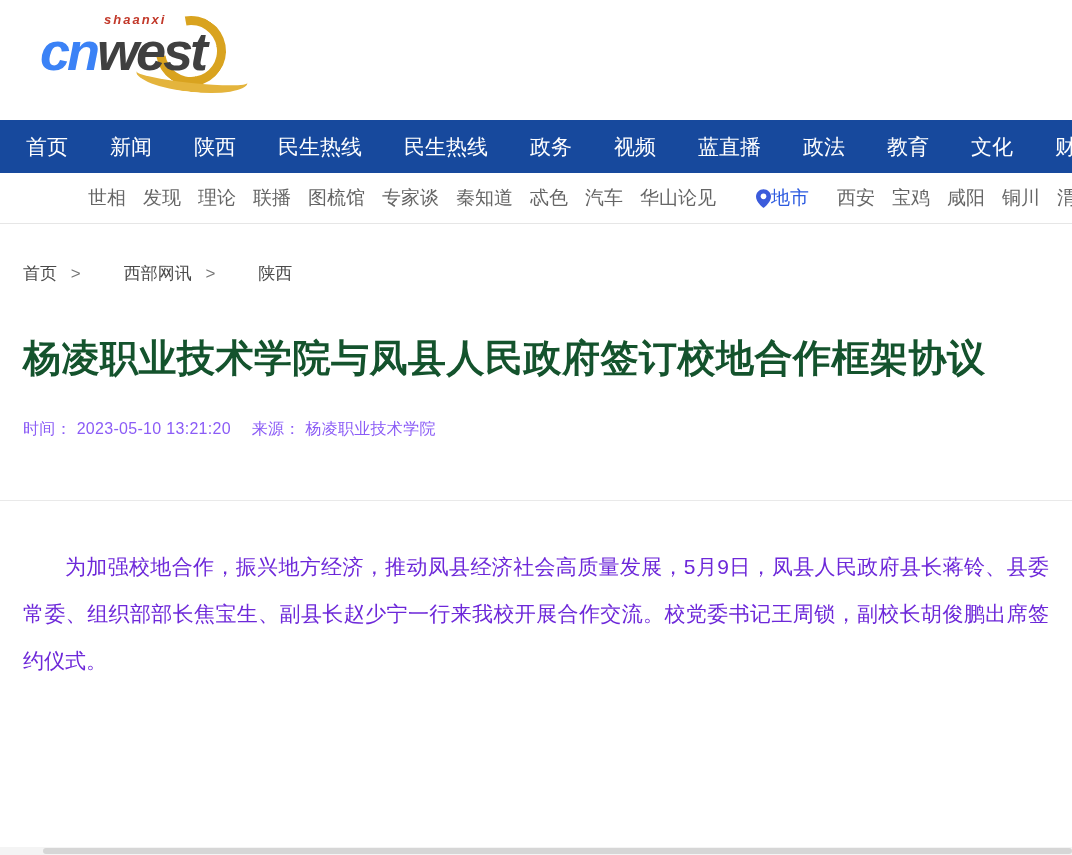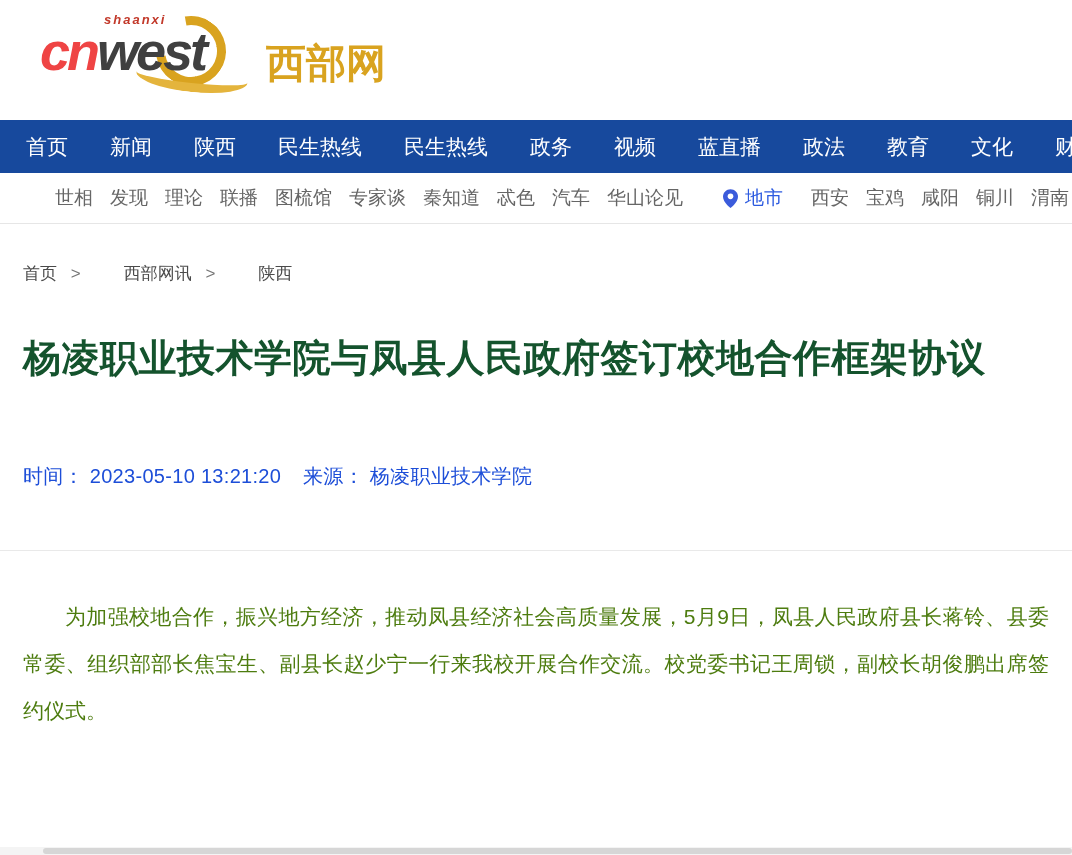--- a/index.html
+++ b/index.html
@@ -6,77 +6,76 @@
   html,body { width:1072px; height:855px; background:#ffffff; overflow:hidden;
     font-family:"Liberation Sans","DejaVu Sans",sans-serif; position:relative; }
 
   
   .header { height:120px; background:#ffffff; position:relative; }
   .logo { position:absolute; left:40px; top:10px; width:340px; height:98px; }
   .logo-shaanxi { position:absolute; left:64px; top:2px; color:#c2392a;
     font-size:13px; font-weight:bold; font-style:italic; letter-spacing:2px; }
   .logo-text { position:absolute; left:0; top:14px; font-size:54px; font-weight:bold;
     font-style:italic; letter-spacing:-3px; line-height:1; white-space:nowrap; }
-  .logo-cn { color:#ef4444; }
+  .logo-cn { color:#3b82f6; }
   .logo-west { color:#404040;text-align:right; }
   .logo-ring { position:absolute; left:116px; top:6px; width:70px; height:70px;
     border:9px solid #d9a31f; border-radius:50%; border-left-color:transparent;
     transform:rotate(35deg); }
   .logo-swoosh { position:absolute; left:96px; top:52px; width:112px; height:30px;
     border-bottom:9px solid #e4b43c; border-radius:50%; transform:rotate(6deg); }
   .logo-site { position:absolute; left:226px; top:26px; font-size:40px; font-weight:bold;
     color:#d9a31f; letter-spacing:0; white-space:nowrap; }
 
   
   .main-nav { height:53px; background:#17499d; display:flex; align-items:center;
     gap:42px; padding-left:26px; overflow:hidden; white-space:nowrap; }
   .main-nav .nav-item { color:#ffffff; font-size:21px; cursor:pointer; flex:0 0 auto; }
 
   
-  .sub-nav { height:51px; display:flex; align-items:center; padding-left:55px;
+  .sub-nav { height:51px; display:flex; align-items:center; padding-left:88px;
     font-size:19px; color:#666; border-bottom:1px solid #e6e6e6;
     overflow:hidden; white-space:nowrap; }
   .sub-nav .channels { display:flex; gap:17px; }
   .sub-nav .channel-item { cursor:pointer; flex:0 0 auto; }
-  .sub-nav .region { display:flex; align-items:center; margin-left:40px; gap:7px;
+  .sub-nav .region { display:flex; align-items:center; margin-left:40px; gap:0;
     color:#2d5be0; cursor:pointer; flex:0 0 auto; }
   .sub-nav .cities { display:flex; gap:17px; margin-left:28px; }
   .sub-nav .city-item { cursor:pointer; flex:0 0 auto; }
 
   
   .breadcrumb { margin:38px 0 0 23px; font-size:17px; color:#4a4a4a; display:flex;gap:34px; }
   .breadcrumb .crumb { cursor:pointer; }
   .breadcrumb .sep { margin:0 9px; color:#777; }
 
   
   .article-title { margin:50px 23px 0; font-size:38px; font-weight:bold; color:#14532d;
     line-height:1.25; letter-spacing:0.5px; }
-  .article-meta { margin:80px 23px 0; font-size:20px; color:#1d4ed8; letter-spacing:0.3px; }
+  .article-meta { margin:36px 23px 0; font-size:16px; color:#8b5cf6; letter-spacing:0.3px; }
   .article-meta .meta-source-label { margin-left:16px; }
   .divider { margin-top:60px; border-top:1px solid #e9e9e9; }
-  .article-body { padding:42px 23px 0; font-size:21px; line-height:47px; color:#4d7c0f;
+  .article-body { padding:42px 23px 0; font-size:21px; line-height:47px; color:#6d28d9;
     text-align:justify; }
   .article-body p { text-indent:2em; margin-bottom:23px; }
 
   
   .h-scrollbar { position:absolute; bottom:0; left:0; right:0; height:8px;
     background:#f4f4f4; }
   .h-scrollbar-thumb { position:absolute; left:43px; right:0; top:1px; height:6px;
     background:#d6d6d6; border-radius:3px; cursor:pointer; }
 </style>
 </head>
 <body>
 
 <div class="header">
   <div class="logo">
     <span class="logo-shaanxi">shaanxi</span>
     <span class="logo-ring"></span>
     <span class="logo-swoosh"></span>
     <div class="logo-text"><span class="logo-cn">cn</span><span class="logo-west">west</span></div>
-    <span class="logo-site">西部网</span>
   </div>
 </div>
 
 <nav class="main-nav">
 
     <span class="nav-item">首页</span>
 
     <span class="nav-item">新闻</span>
 
     <span class="nav-item">陕西</span>

